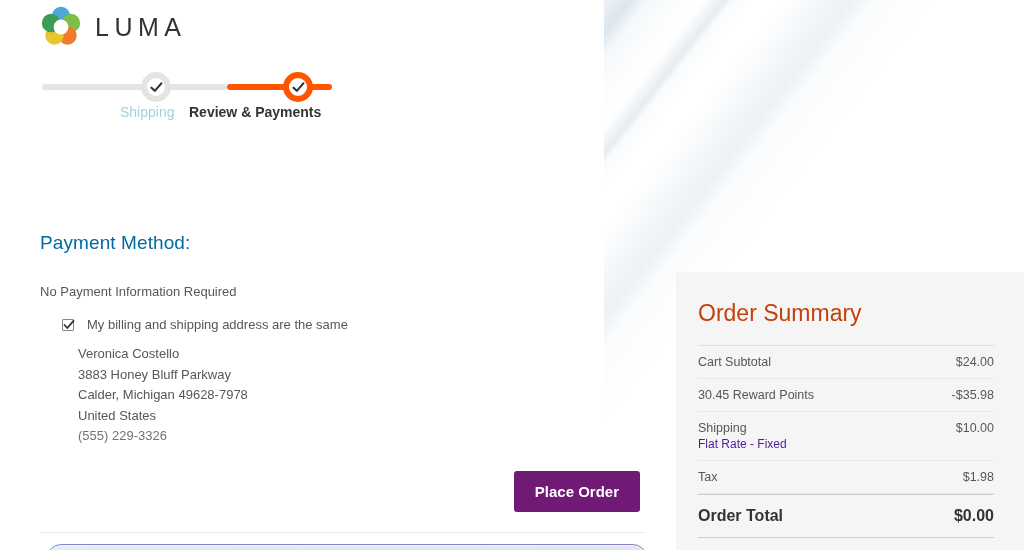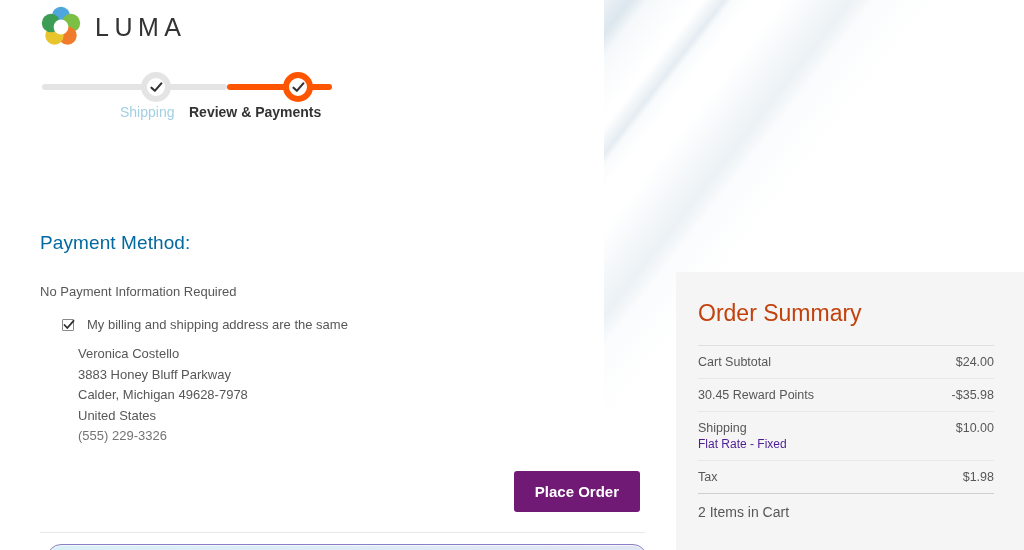--- a/index.html
+++ b/index.html
@@ -239,20 +239,24 @@
             <span class="sub">Flat Rate - Fixed</span>
           </span>
           <span>$10.00</span>
         </div>
 
         <div class="trow">
           <span class="lbl">Tax</span>
           <span>$1.98</span>
         </div>
 
+        <div class="trow grand">
+          <span>Order Total</span>
+          <span>$0.00</span>
+        </div>
       </div>
 
       <div class="items-head">
         <span>2 Items in Cart</span>
 
       </div>
 
     </div>
   </div>
 </div>

